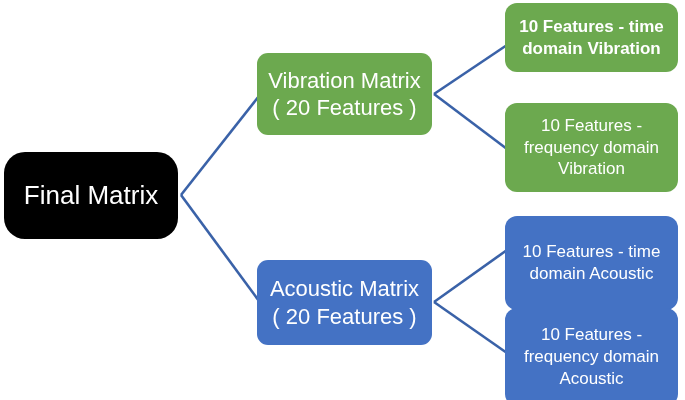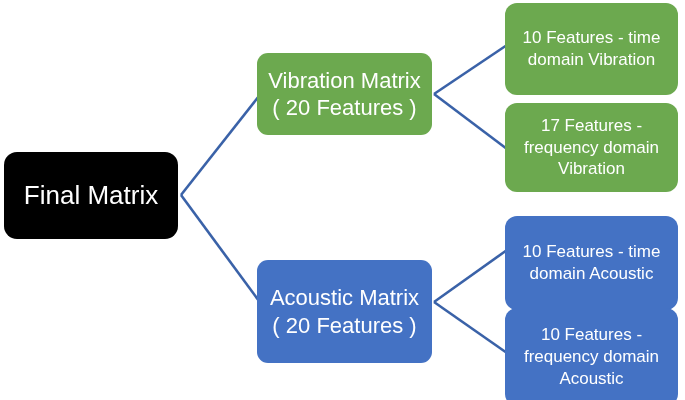--- a/index.html
+++ b/index.html
@@ -15,37 +15,37 @@
     position:absolute;
     display:flex;flex-direction:column;
     align-items:center;justify-content:center;
     text-align:center;
     color:#ffffff;
     box-sizing:border-box;
   }
   .node .ln{display:block;width:100%;}
   .root{
     left:4px;top:152px;width:174px;height:87px;
-    border-radius:13px;
+    border-radius:21px;
     font-size:26px;line-height:1.22;
   }
   .branch{
     width:175px;height:82px;
     border-radius:11px;
     font-size:22px;line-height:1.25;
   }
   .branch-vibration{left:257px;top:53px;}
-  .branch-acoustic{left:257px;top:260px;height:103px;}
+  .branch-acoustic{left:257px;top:260px;height:85px;}
   .leaf{
     left:505px;width:173px;
     border-radius:12px;
     font-size:17px;line-height:1.28;
     padding:0 8px;
   }
-  .leaf-1{top:3px;height:92px;}
+  .leaf-1{top:3px;height:69px;font-weight:bold;}
   .leaf-2{top:103px;height:89px;}
   .leaf-3{top:216px;height:94px;}
   .leaf-4{top:308px;height:98px;}
 </style>
 </head>
 <body>
 
 <div class="stage">
 
   <svg class="connectors" viewBox="0 0 685 400" xmlns="http://www.w3.org/2000/svg">
@@ -69,21 +69,21 @@
   <div class="node branch branch-acoustic" style="background: rgb(68, 114, 196);">
     <span class="ln">Acoustic Matrix</span>
     <span class="ln">( 20 Features )</span>
   </div>
 
   <div class="node leaf leaf-1" style="background: rgb(108, 169, 79);">
     <span>10 Features - time domain Vibration</span>
   </div>
 
   <div class="node leaf leaf-2" style="background: rgb(108, 169, 79);">
-    <span>17 Features - frequency domain Vibration</span>
+    <span>10 Features - frequency domain Vibration</span>
   </div>
 
   <div class="node leaf leaf-3" style="background: rgb(68, 114, 196);">
     <span>10 Features - time domain Acoustic</span>
   </div>
 
   <div class="node leaf leaf-4" style="background: rgb(68, 114, 196);">
     <span>10 Features - frequency domain Acoustic</span>
   </div>
 

